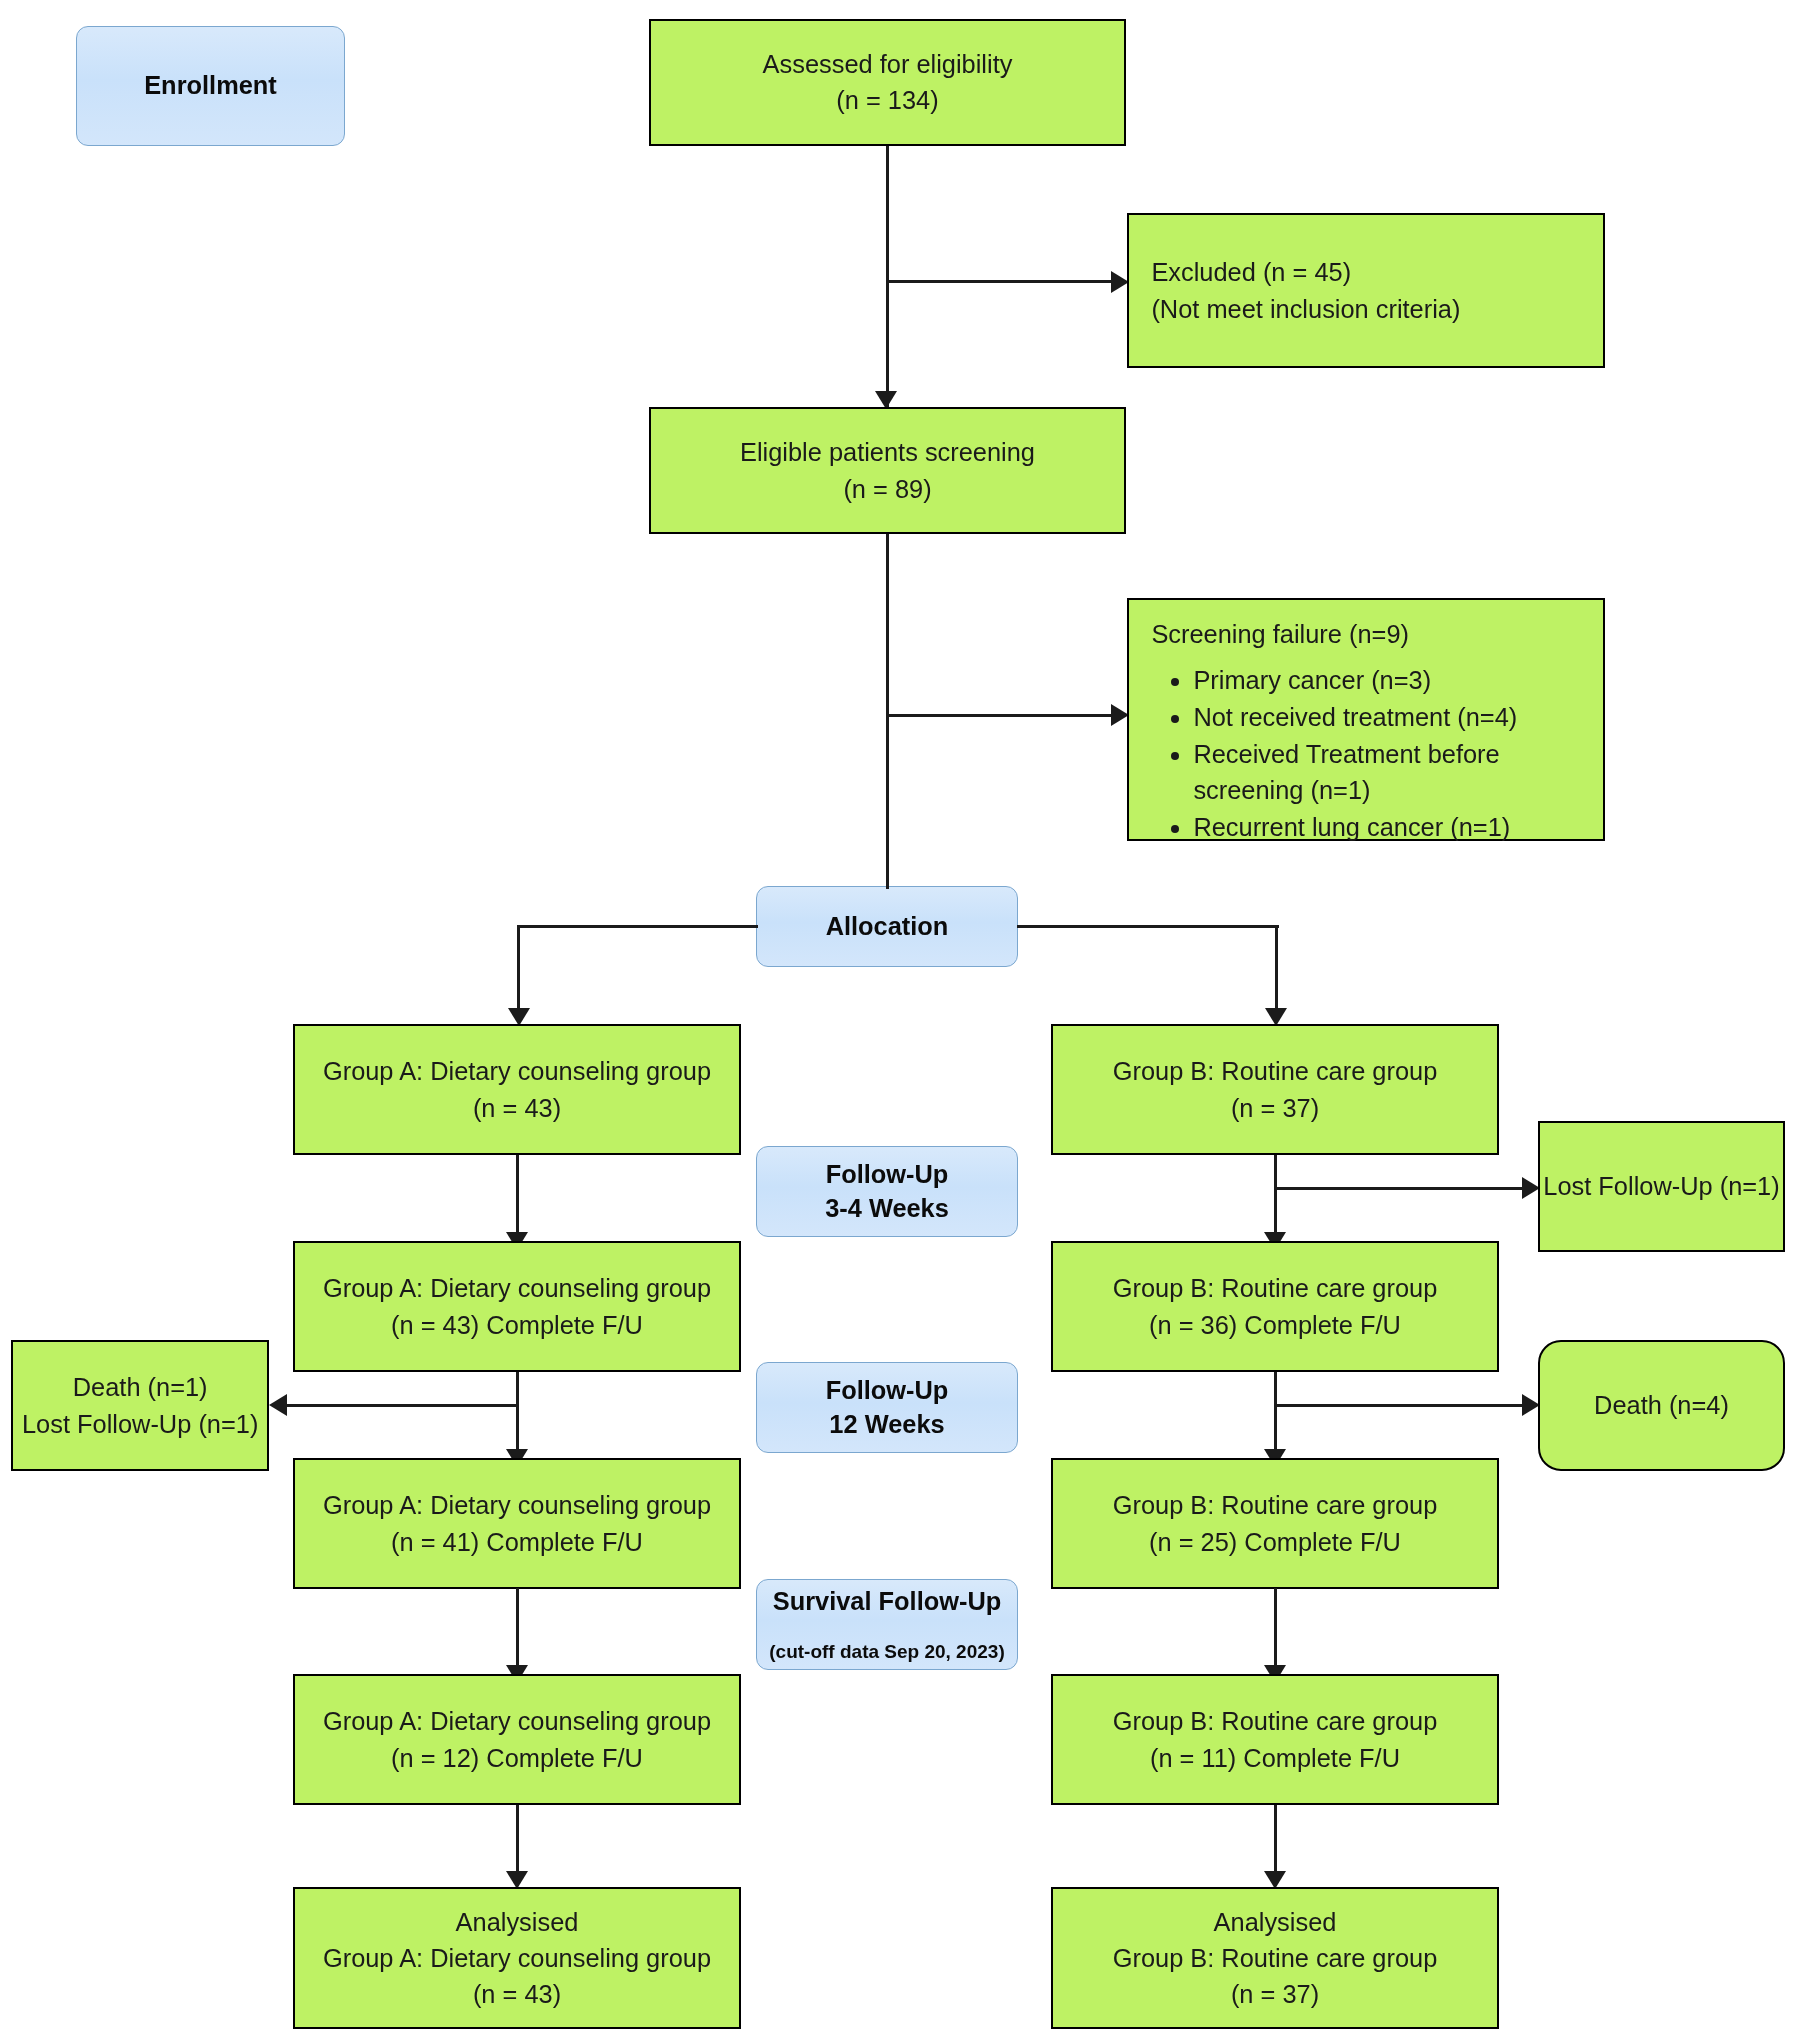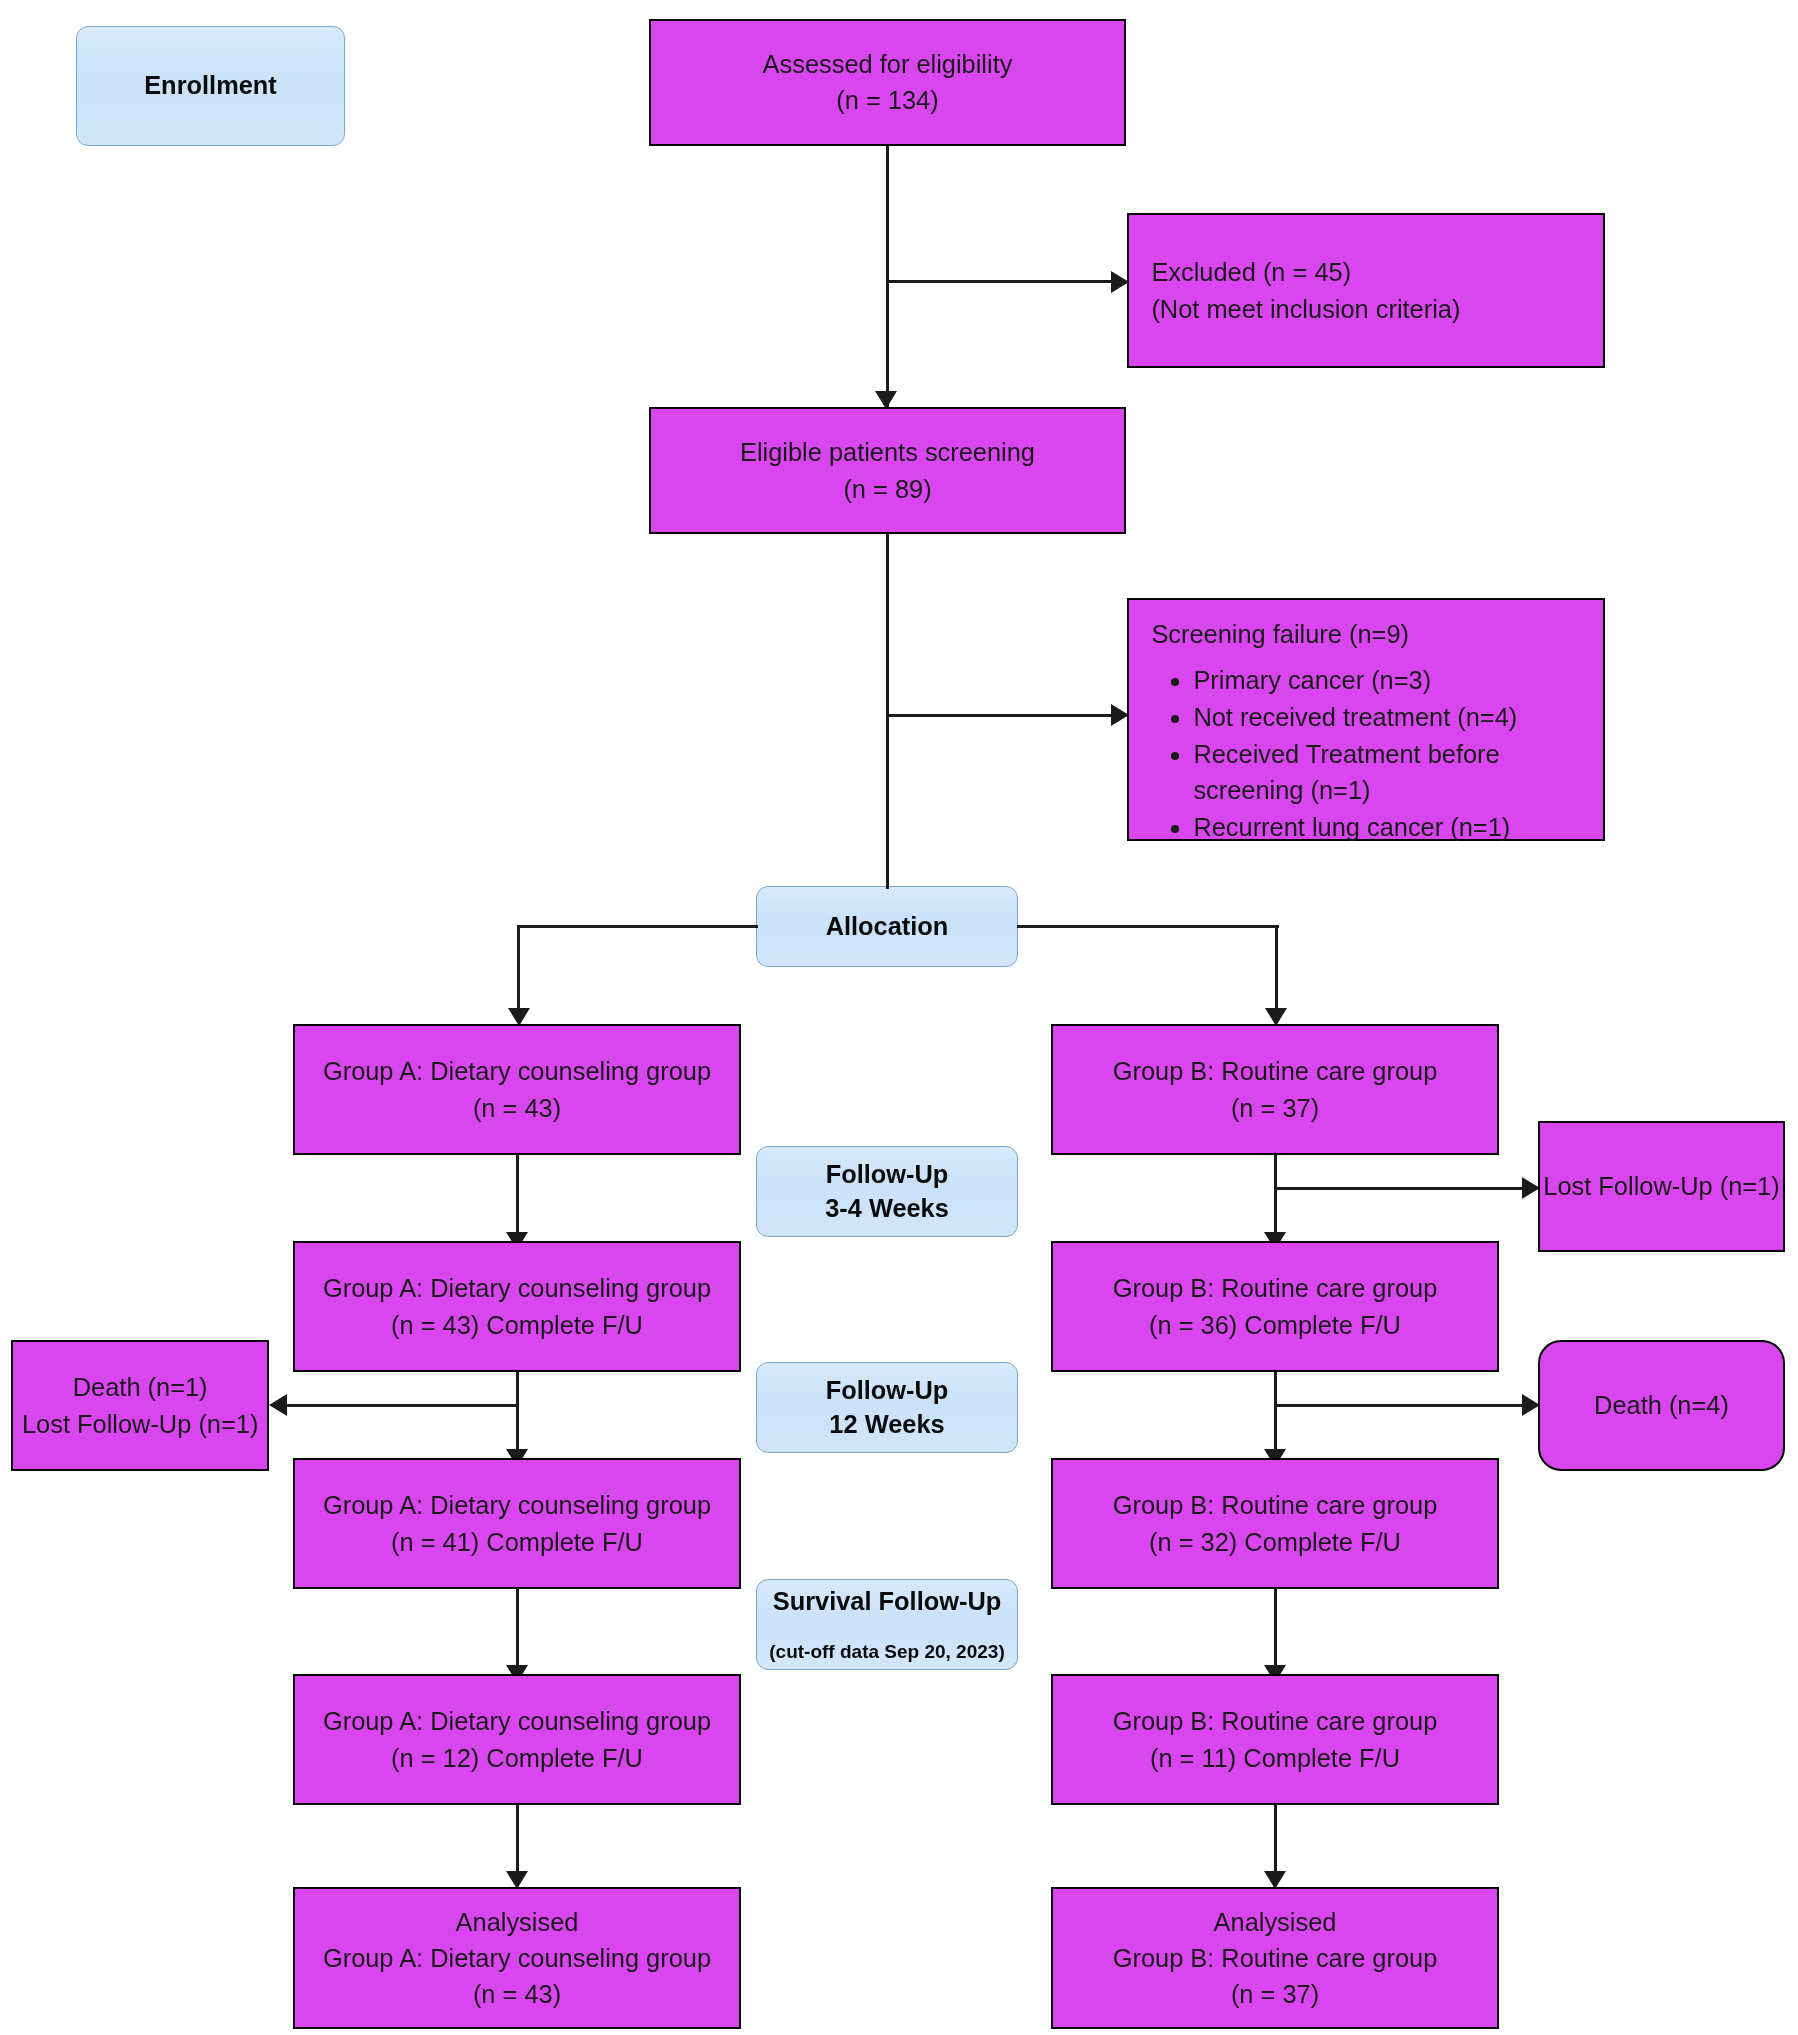--- a/index.html
+++ b/index.html
@@ -17,21 +17,21 @@
     height: 2035px;
     background: #ffffff;
     overflow: hidden;
   }
 
   
   .box {
     position: absolute;
     box-sizing: border-box;
     border: 2.2px solid #000000;
-    background: #d946ef;
+    background: #bef264;
     display: flex;
     flex-direction: column;
     justify-content: center;
     font-size: 25.4px;
     line-height: 1.42;
     color: #1a1a1a;
   }
   .box.center { align-items: center; text-align: center; }
   .box.left   { align-items: flex-start; text-align: left; padding-left: 22.4px; padding-right: 13.5px; }
 
@@ -227,21 +227,21 @@
     <span class="ln">Death (n=4)</span>
   </div>
 
   <div class="box center" style="left:293px; top:1458px; width:448px; height:131px;">
     <span class="ln">Group A: Dietary counseling group</span>
     <span class="ln">(n = 41) Complete F/U</span>
   </div>
 
   <div class="box center" style="left:1051px; top:1458px; width:448px; height:131px;">
     <span class="ln">Group B: Routine care group</span>
-    <span class="ln">(n = 32) Complete F/U</span>
+    <span class="ln">(n = 25) Complete F/U</span>
   </div>
 
   <div class="ln-v" style="left:516px; top:1588px; height:93px;"></div>
   <div class="arrow down" style="left:506px; top:1665px;"></div>
   <div class="ln-v" style="left:1274px; top:1588px; height:93px;"></div>
   <div class="arrow down" style="left:1264px; top:1665px;"></div>
 
   <div class="box center" style="left:293px; top:1674px; width:448px; height:131px;">
     <span class="ln">Group A: Dietary counseling group</span>
     <span class="ln">(n = 12) Complete F/U</span>

